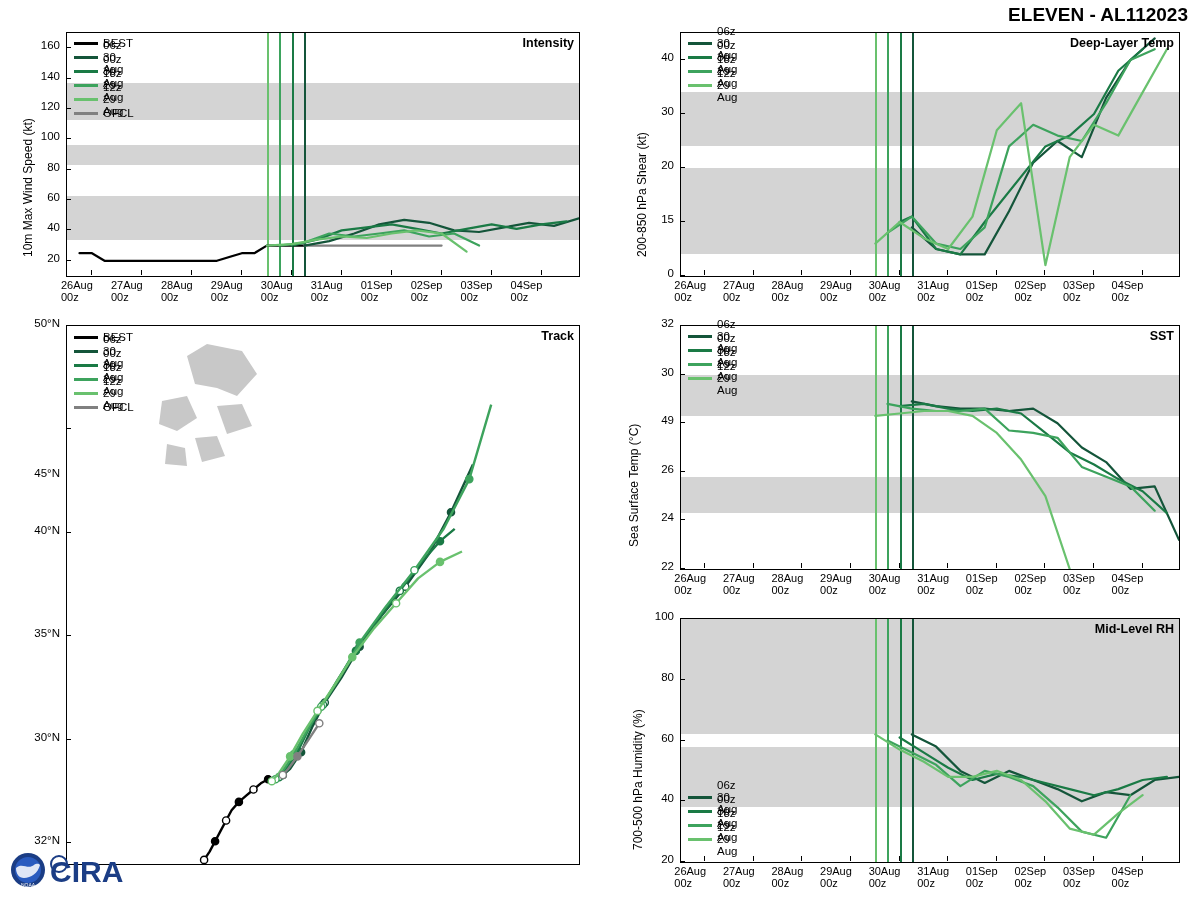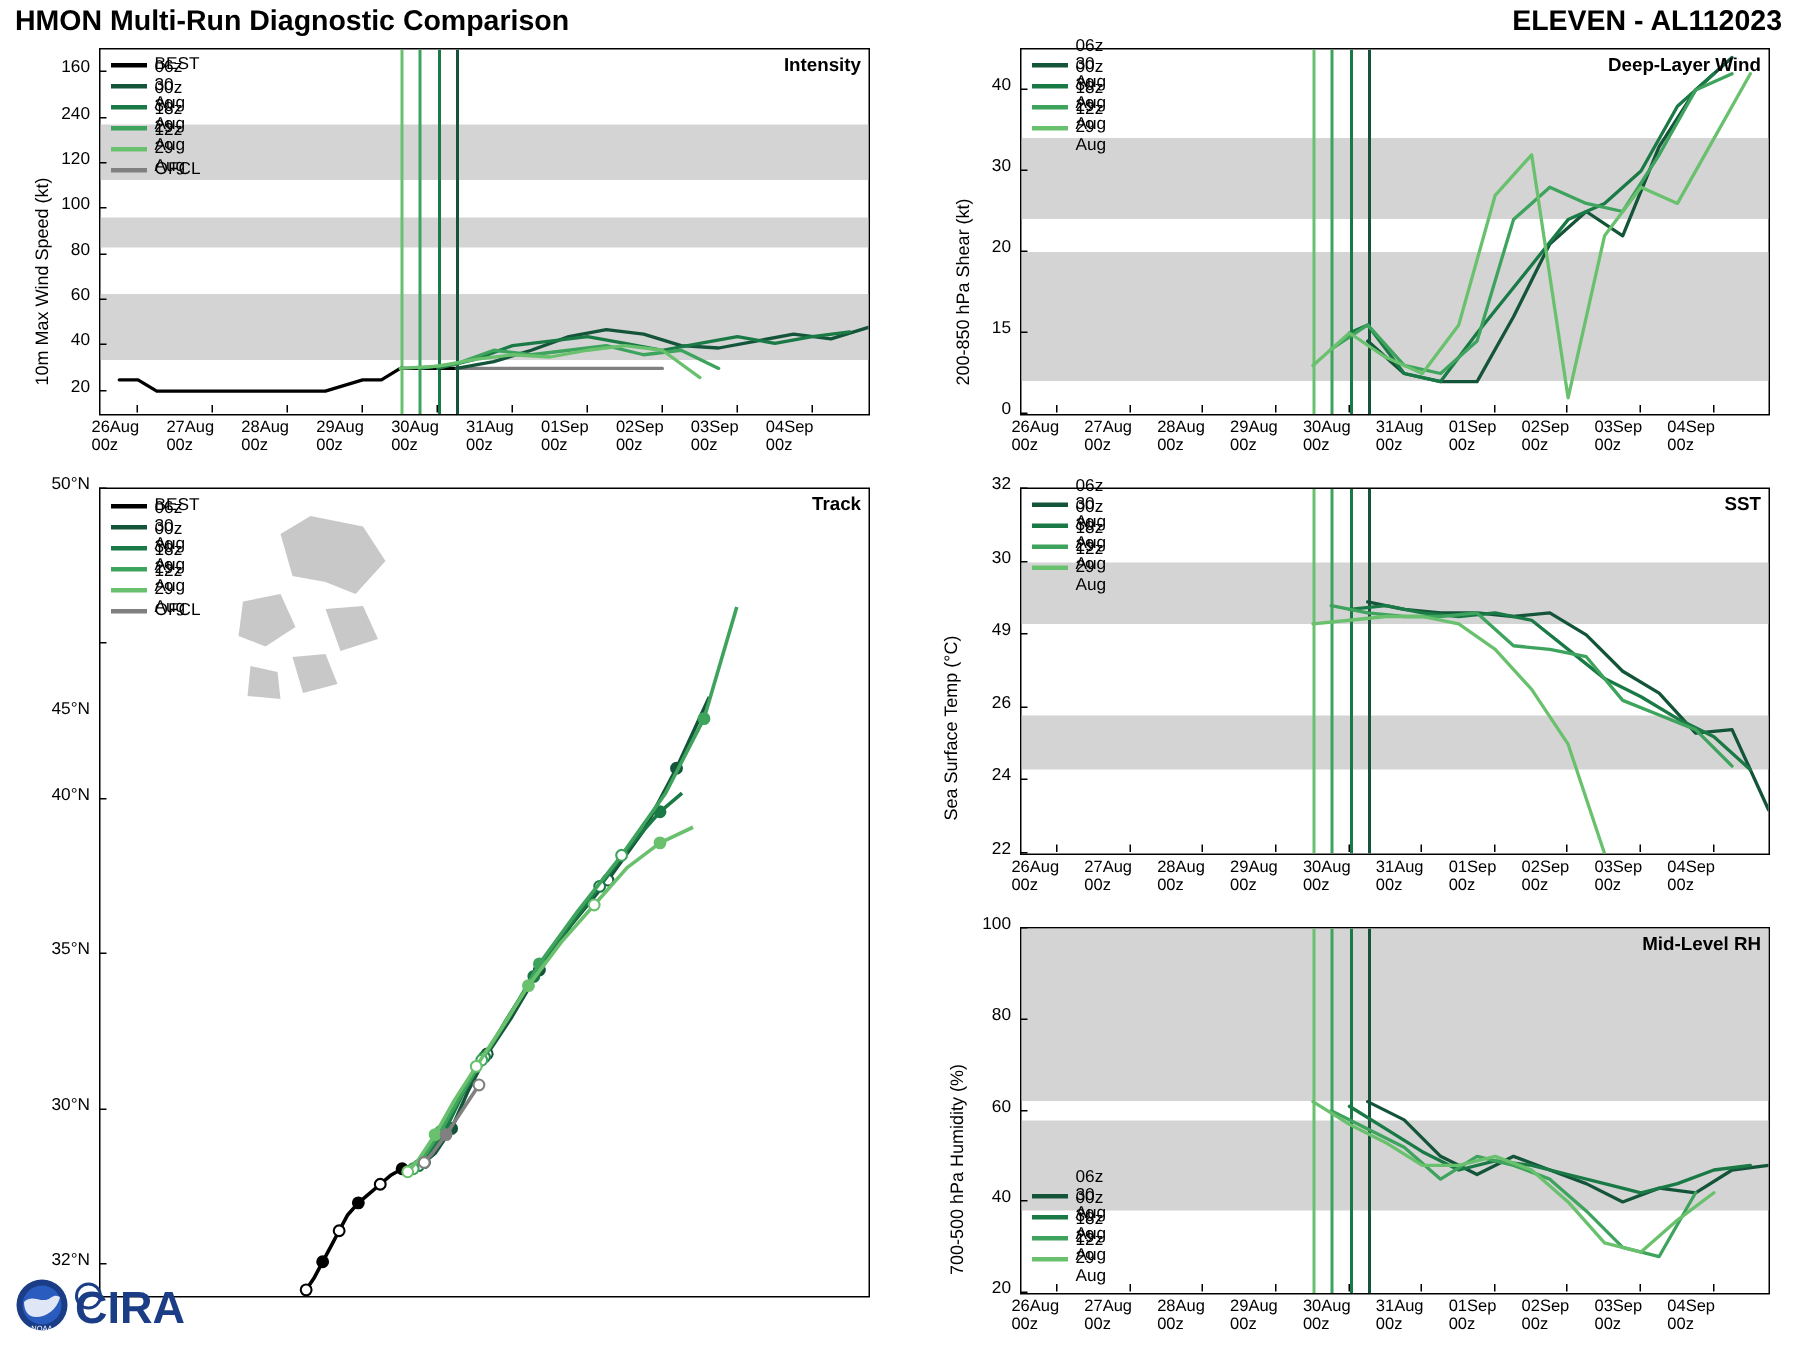--- a/index.html
+++ b/index.html
@@ -95,21 +95,20 @@
     font-family: "Liberation Sans", sans-serif;
     font-weight: bold;
     font-size: 30px;
     fill: #1b3d85;
   }
 </style>
 </head>
 <body>
 
 <div id="root">
-  <div class="title" id="title-left">HMON Multi-Run Diagnostic Comparison</div>
   <div class="title" id="title-right">ELEVEN - AL112023</div>
 
   <div class="panel">
     <div class="ylabel" style="left:-72px; top:150px; width:200px; transform:rotate(-90deg);">10m Max Wind Speed (kt)</div>
     <div class="plotbox" id="box-intensity" style="left:66px; top:32px; width:514px; height:245px;">
       <div class="panel-label">Intensity</div>
       <div class="band" style="top: 162.506px; height: 44.0437px; background: rgb(212, 212, 212);"></div>
         <div class="band" style="top: 112.388px; height: 19.7437px; background: rgb(212, 212, 212);"></div>
         <div class="band" style="top: 50.1187px; height: 36.45px; background: rgb(212, 212, 212);"></div>
         <div class="vline" style="left: 199.805px; background: rgb(105, 193, 110);"></div>
@@ -157,21 +156,21 @@
         <div class="ytick" style="left: 20px; width: 40px; top: 221.438px;">40</div>
         <div class="ytickmark" style="left: 66px; top: 229.438px;"></div>
         <div class="ytick" style="left: 20px; width: 40px; top: 191.062px;">60</div>
         <div class="ytickmark" style="left: 66px; top: 199.062px;"></div>
         <div class="ytick" style="left: 20px; width: 40px; top: 160.688px;">80</div>
         <div class="ytickmark" style="left: 66px; top: 168.688px;"></div>
         <div class="ytick" style="left: 20px; width: 40px; top: 130.312px;">100</div>
         <div class="ytickmark" style="left: 66px; top: 138.312px;"></div>
         <div class="ytick" style="left: 20px; width: 40px; top: 99.9375px;">120</div>
         <div class="ytickmark" style="left: 66px; top: 107.938px;"></div>
-        <div class="ytick" style="left: 20px; width: 40px; top: 69.5625px;">240</div>
+        <div class="ytick" style="left: 20px; width: 40px; top: 69.5625px;">140</div>
         <div class="ytickmark" style="left: 66px; top: 77.5625px;"></div>
         <div class="ytick" style="left: 20px; width: 40px; top: 39.1875px;">160</div>
         <div class="ytickmark" style="left: 66px; top: 47.1875px;"></div>
       </div>
     <div id="xt-intensity">
         <div class="xtickmark" style="left: 90.9756px; top: 270px;"></div>
         <div class="xtick" style="left: 60.9756px; width: 60px; top: 279px;">
           <div>26Aug</div>
           <div>00z</div>
         </div>
@@ -312,21 +311,21 @@
         <div class="ytick" style="left: 16px; width: 44px; top: 420.462px; margin-top: 47px;">45°N</div>
         <div class="ytickmark" style="left: 66px; top: 428.462px;"></div>
         <div class="ytick" style="left: 16px; width: 44px; top: 317px;">50°N</div>
         <div class="ytickmark" style="left: 66px; top: 325px;"></div>
       </div>
   </div>
 
   <div class="panel">
     <div class="ylabel" style="left:542px; top:150px; width:200px; transform:rotate(-90deg);">200-850 hPa Shear (kt)</div>
     <div class="plotbox" id="box-shear" style="left:680px; top:32px; width:500px; height:245px;">
-      <div class="panel-label">Deep-Layer Wind</div>
+      <div class="panel-label">Deep-Layer Temp</div>
       <div class="band" style="top: 135px; height: 86.4px; background: rgb(212, 212, 212);"></div>
         <div class="band" style="top: 59.4px; height: 54px; background: rgb(212, 212, 212);"></div>
         <div class="vline" style="left: 194.341px; background: rgb(105, 193, 110);"></div>
         <div class="vline" style="left: 206.488px; background: rgb(61, 163, 93);"></div>
         <div class="vline" style="left: 218.634px; background: rgb(26, 122, 69);"></div>
         <div class="vline" style="left: 230.78px; background: rgb(20, 85, 58);"></div>
         <svg class="series" id="svg-shear" width="500" height="245">
           <polyline points="230.8,194.4 255.1,216.0 279.4,221.4 303.7,221.4 328.0,178.2 352.2,129.6 376.5,108.0 400.8,124.2 425.1,64.8 449.4,27.0 473.7,5.4" fill="none" stroke="#14553a" stroke-width="2.2" stroke-linejoin="round" stroke-linecap="round"></polyline>
           <polyline points="218.6,189.0 230.8,183.6 255.1,216.0 279.4,221.4 303.7,189.0 364.4,113.4 388.7,102.6 413.0,81.0 437.3,37.8 461.6,16.2" fill="none" stroke="#1a7a45" stroke-width="2.2" stroke-linejoin="round" stroke-linecap="round"></polyline>
           <polyline points="206.5,199.8 230.8,183.6 255.1,210.6 279.4,216.0 303.7,194.4 328.0,113.4 352.2,91.8 376.5,102.6 400.8,108.0 425.1,70.2 449.4,27.0 473.7,16.2" fill="none" stroke="#3da35d" stroke-width="2.2" stroke-linejoin="round" stroke-linecap="round"></polyline>

